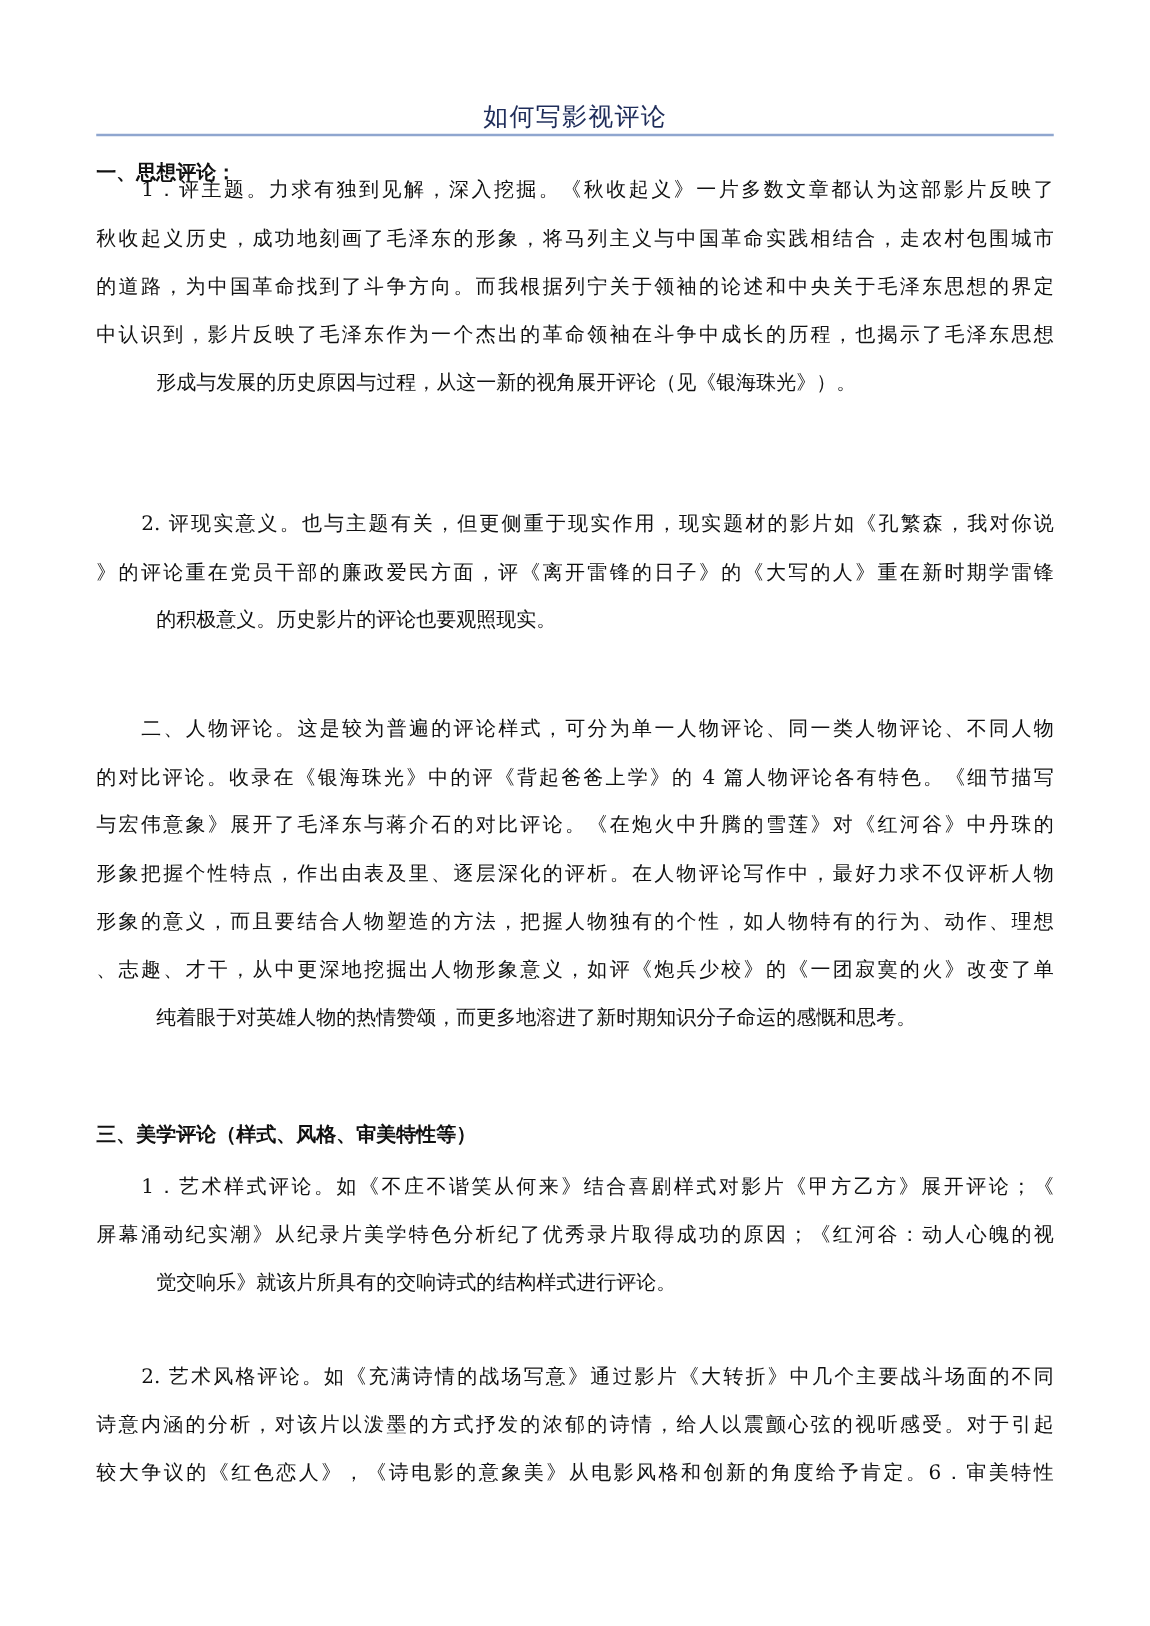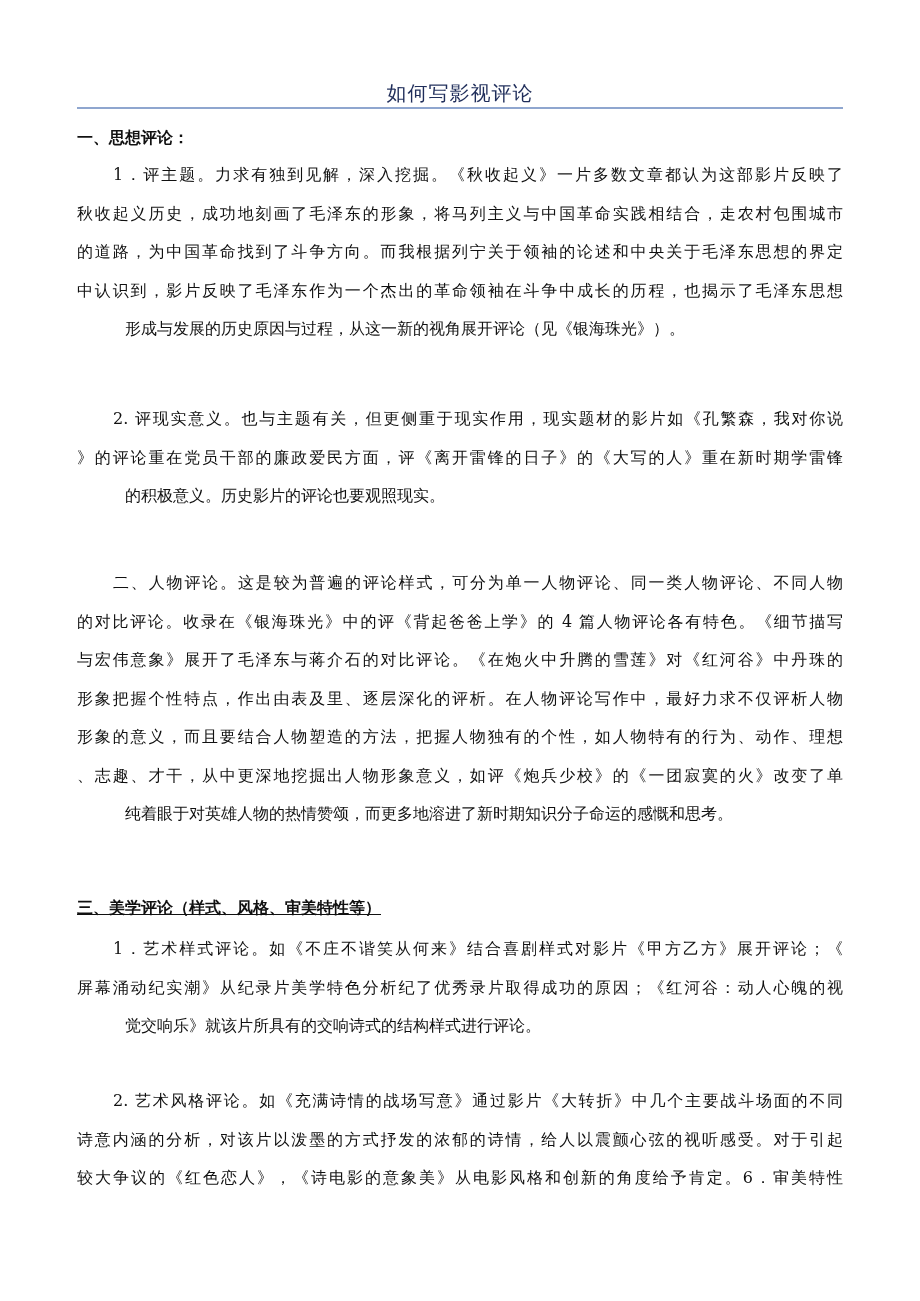--- a/index.html
+++ b/index.html
@@ -73,21 +73,21 @@
   </style>
 </head>
 <body>
 
 <div class="page">
   <div class="title">如何写影视评论</div>
   <div class="rule"></div>
 
   <div class="heading" style="top:128px;">一、思想评论：</div>
 
-  <div class="para" style="top:156px;">
+  <div class="para" style="top:133px;">
     <span class="line indent">1．评主题。力求有独到见解，深入挖掘。《秋收起义》一片多数文章都认为这部影片反映了</span>
     <span class="line">秋收起义历史，成功地刻画了毛泽东的形象，将马列主义与中国革命实践相结合，走农村包围城市</span>
     <span class="line">的道路，为中国革命找到了斗争方向。而我根据列宁关于领袖的论述和中央关于毛泽东思想的界定</span>
     <span class="line">中认识到，影片反映了毛泽东作为一个杰出的革命领袖在斗争中成长的历程，也揭示了毛泽东思想</span>
     <span class="line last">形成与发展的历史原因与过程，从这一新的视角展开评论（见《银海珠光》）。</span>
   </div>
 
   <div class="para" style="top:400px;">
     <span class="line indent">2. 评现实意义。也与主题有关，但更侧重于现实作用，现实题材的影片如《孔繁森，我对你说</span>
     <span class="line">》的评论重在党员干部的廉政爱民方面，评《离开雷锋的日子》的《大写的人》重在新时期学雷锋</span>
@@ -97,21 +97,21 @@
   <div class="para" style="top:564px;">
     <span class="line indent">二、人物评论。这是较为普遍的评论样式，可分为单一人物评论、同一类人物评论、不同人物</span>
     <span class="line">的对比评论。收录在《银海珠光》中的评《背起爸爸上学》的 4 篇人物评论各有特色。《细节描写</span>
     <span class="line">与宏伟意象》展开了毛泽东与蒋介石的对比评论。《在炮火中升腾的雪莲》对《红河谷》中丹珠的</span>
     <span class="line">形象把握个性特点，作出由表及里、逐层深化的评析。在人物评论写作中，最好力求不仅评析人物</span>
     <span class="line">形象的意义，而且要结合人物塑造的方法，把握人物独有的个性，如人物特有的行为、动作、理想</span>
     <span class="line">、志趣、才干，从中更深地挖掘出人物形象意义，如评《炮兵少校》的《一团寂寞的火》改变了单</span>
     <span class="line last">纯着眼于对英雄人物的热情赞颂，而更多地溶进了新时期知识分子命运的感慨和思考。</span>
   </div>
 
-  <div class="heading" style="top:898px;text-decoration:underline;">三、美学评论（样式、风格、审美特性等）</div>
+  <div class="heading" style="top:898px;">三、美学评论（样式、风格、审美特性等）</div>
 
   <div class="para" style="top:930px;">
     <span class="line indent">1．艺术样式评论。如《不庄不谐笑从何来》结合喜剧样式对影片《甲方乙方》展开评论；《</span>
     <span class="line">屏幕涌动纪实潮》从纪录片美学特色分析纪了优秀录片取得成功的原因；《红河谷：动人心魄的视</span>
     <span class="line last">觉交响乐》就该片所具有的交响诗式的结构样式进行评论。</span>
   </div>
 
   <div class="para" style="top:1082px;">
     <span class="line indent">2. 艺术风格评论。如《充满诗情的战场写意》通过影片《大转折》中几个主要战斗场面的不同</span>
     <span class="line">诗意内涵的分析，对该片以泼墨的方式抒发的浓郁的诗情，给人以震颤心弦的视听感受。对于引起</span>

